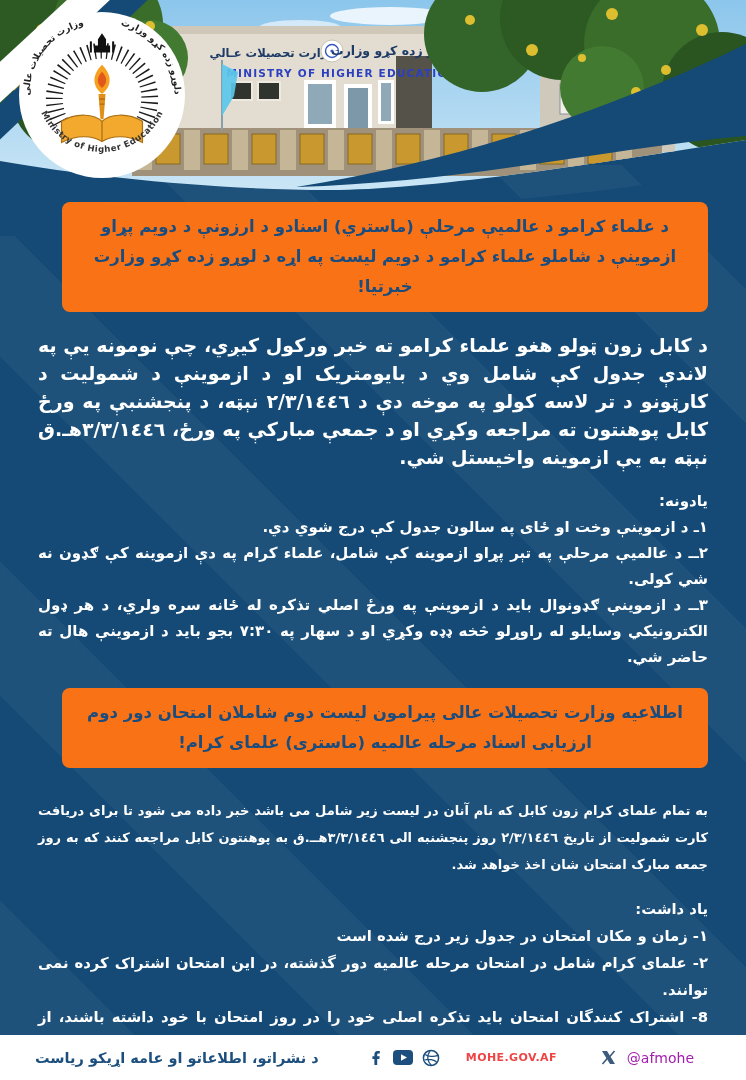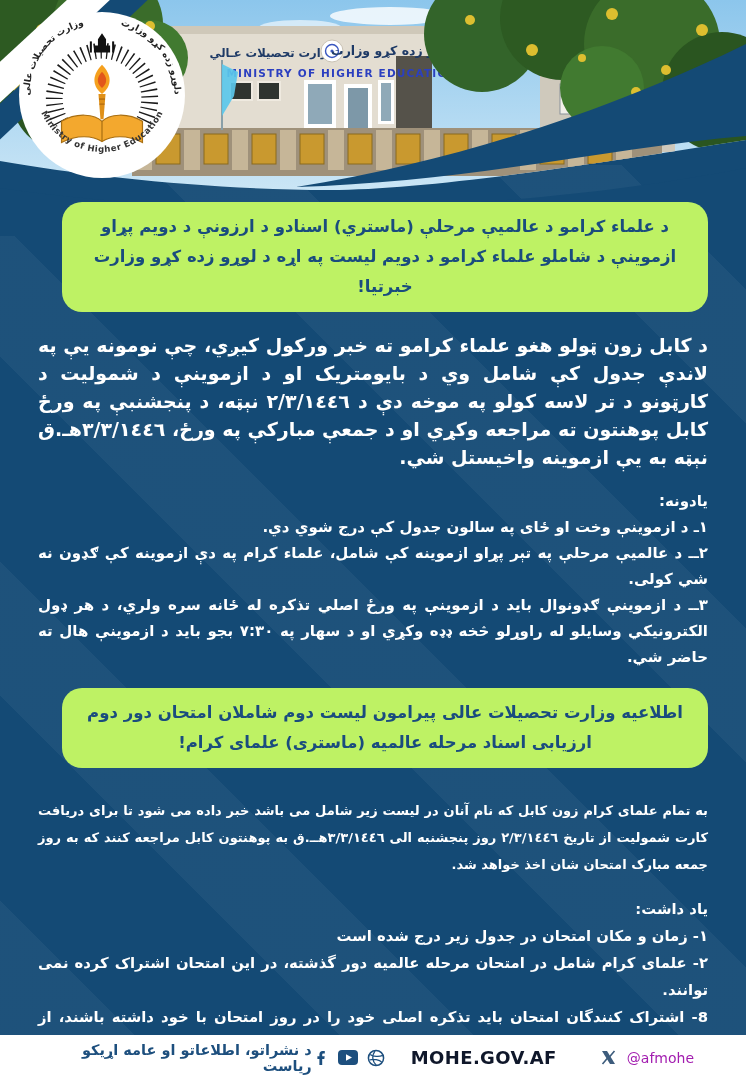--- a/index.html
+++ b/index.html
@@ -10,41 +10,41 @@
   }
   .stripes{
     position:absolute;left:0;right:0;top:165px;bottom:45px;z-index:0;pointer-events:none;
     background:repeating-linear-gradient(45deg,
       rgba(255,255,255,0.045) 0 95px, rgba(255,255,255,0) 95px 240px);
   }
   .header-art{position:absolute;top:0;left:0;z-index:1;}
   .logo-wrap{position:absolute;top:8px;left:16px;width:172px;height:172px;z-index:3;}
   .main{position:absolute;top:202px;left:38px;right:38px;z-index:2;direction:rtl;}
   .title-box{
-    background:#bef264;border-radius:20px;padding:10px 16px;
+    background:#f97316;border-radius:8px;padding:10px 16px;
     color:#1a4c7e;font-weight:bold;font-size:16.5px;line-height:30px;
     text-align:center;
     margin-left:24px;
   }
   .title-box.dari{margin-top:18px;}
   .body-text{
     color:#ffffff;font-weight:bold;font-size:19px;line-height:28px;
     text-align:justify;margin:19px 0 0 0;
   }
   .note-label{color:#ffffff;font-weight:bold;font-size:15px;line-height:26px;margin-top:17px;}
   .note-item{color:#ffffff;font-weight:bold;font-size:15px;line-height:26px;text-align:justify;}
   .sec-dari .body-text{margin-top:29px;font-size:13px;line-height:27px;}
   .sec-dari .note-label,.sec-dari .note-item{font-size:14.8px;line-height:27px;}
   .footer{
     position:absolute;left:0;right:0;bottom:0;height:45px;background:#ffffff;z-index:4;
     display:flex;align-items:center;padding:0 52px 0 35px;box-sizing:border-box;
   }
   .dept{color:#1d4f7e;font-weight:bold;font-size:14.5px;direction:rtl;}
   .social{margin-left:auto;display:flex;align-items:center;gap:9px;}
-  .social .site{color:#0f172a;font-weight:600;font-size:18px;letter-spacing:.4px;margin-left:17px;}
+  .social .site{color:#ef4444;font-weight:600;font-size:11px;letter-spacing:.4px;margin-left:17px;}
   .social .handle{color:#a21caf;font-weight:500;font-size:14px;margin-left:2px;}
   .xgap{width:26px;}
   .ic{display:inline-flex;align-items:center;justify-content:center;}
 </style>
 </head>
 <body>
 
 <div class="page">
 
   <div class="stripes"></div>

